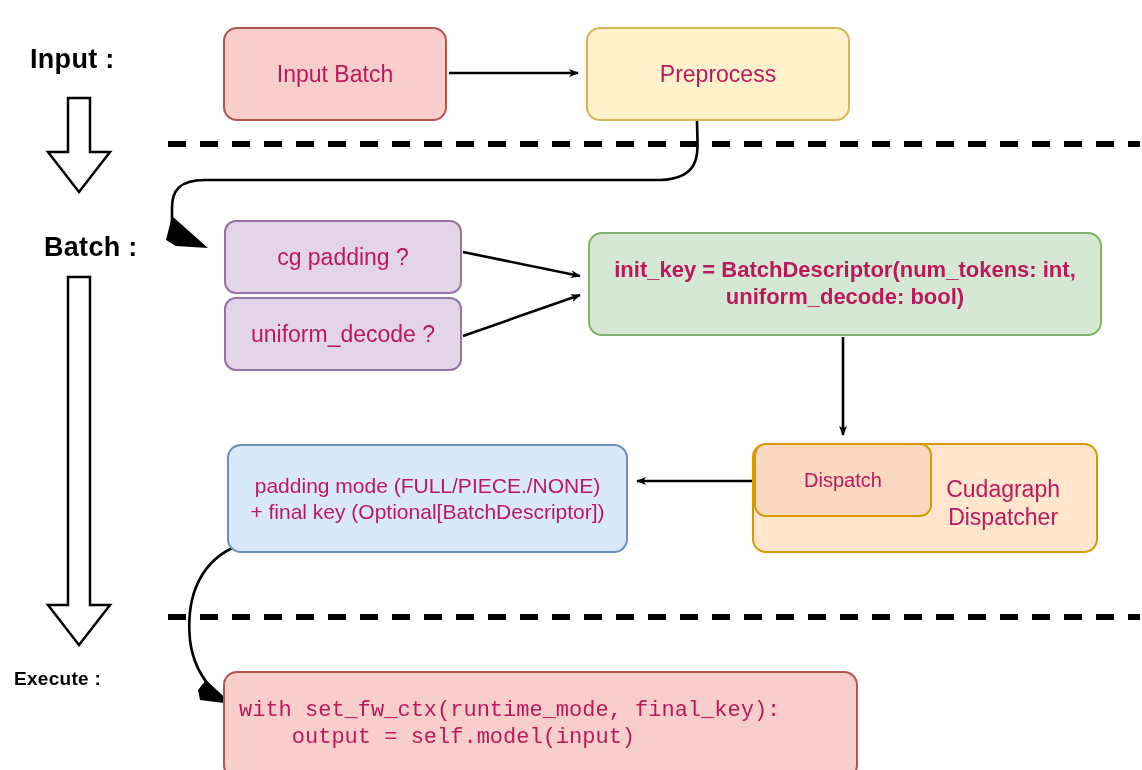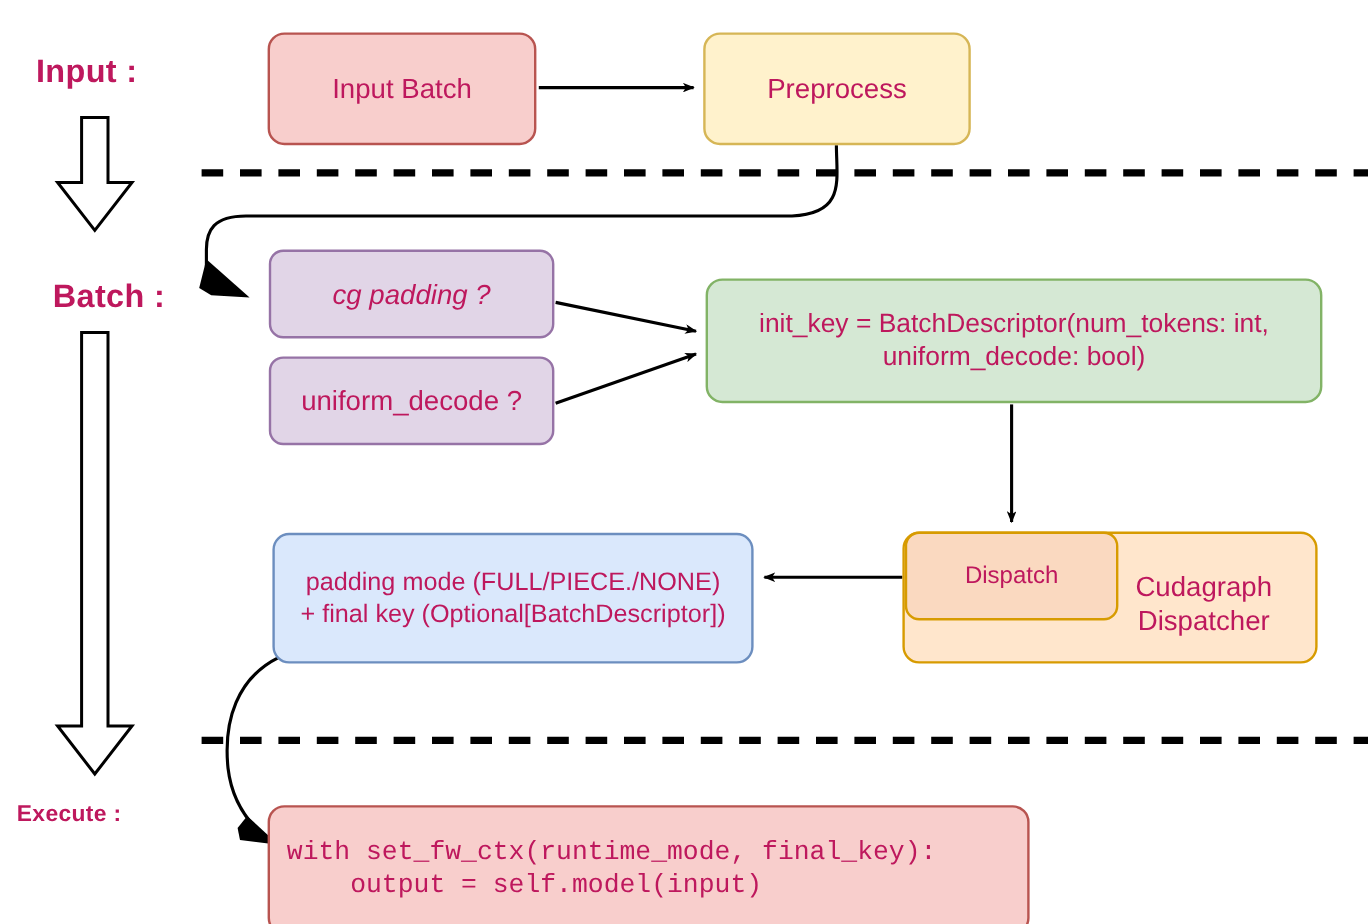--- a/index.html
+++ b/index.html
@@ -38,21 +38,21 @@
     color: #be185d;
   }
   .node-label {
     display: block;
     width: 100%;
     white-space: pre-line;
   }
   .stage-label {
     position: absolute;
     font-weight: bold;
-    color: #be185d;
+    color: #000000;
     white-space: nowrap;
     letter-spacing: 0.3px;
   }
   .mono {
     font-family: "Liberation Mono", "DejaVu Sans Mono", monospace;
     text-align: left;
     justify-content: flex-start;
     white-space: pre;
   }
   .mono .node-label {
@@ -97,33 +97,33 @@
   </svg>
 
   <div class="stage-label" style="left:30px; top:44px; font-size:27px;">Input :</div>
   <div class="stage-label" style="left:44px; top:232px; font-size:27px;">Batch :</div>
   <div class="stage-label" style="left:14px; top:668px; font-size:19px;">Execute :</div>
 
   <div class="node" style="left:223px; top:27px; width:224px; height:94px; background:#f8cecc; border-color:#b85450; border-radius:14px; font-size:23px;">
     <span class="node-label">Input Batch</span>
   </div>
 
-  <div class="node" style="left:586px; top:27px; width:223px; height:94px; background:#fff2cc; border-color:#d6b656; border-radius:14px; font-size:23px;">
+  <div class="node" style="left:586px; top:27px; width:264px; height:94px; background:#fff2cc; border-color:#d6b656; border-radius:14px; font-size:23px;">
     <span class="node-label">Preprocess</span>
   </div>
 
-  <div class="node" style="left:224px; top:208px; width:238px; height:74px; background:#e1d5e7; border-color:#9673a6; border-radius:12px; font-size:23px;font-style:italic;">
+  <div class="node" style="left:224px; top:220px; width:238px; height:74px; background:#e1d5e7; border-color:#9673a6; border-radius:12px; font-size:23px;">
     <span class="node-label">cg padding ?</span>
   </div>
 
   <div class="node" style="left:224px; top:297px; width:238px; height:74px; background:#e1d5e7; border-color:#9673a6; border-radius:12px; font-size:23px;">
     <span class="node-label">uniform_decode ?</span>
   </div>
 
-  <div class="node" style="left:588px; top:232px; width:514px; height:104px; background:#d5e8d4; border-color:#82b366; border-radius:14px; font-size:22px;">
+  <div class="node" style="left:588px; top:232px; width:514px; height:104px; background:#d5e8d4; border-color:#82b366; border-radius:14px; font-size:22px;font-weight:bold;">
     <span class="node-label">init_key = BatchDescriptor(num_tokens: int,
 uniform_decode: bool)</span>
   </div>
 
   <div class="node" style="left:752px; top:443px; width:346px; height:110px; background:#ffe6cc; border-color:#d79b00; border-radius:14px; font-size:23px; justify-content:flex-end; padding-right:36px;">
     <span class="node-label" style="width:auto; padding-top:10px;">Cudagraph
 Dispatcher</span>
   </div>
 
   <div class="node" style="left:754px; top:443px; width:178px; height:74px; background:#fad9c0; border-color:#d79b00; border-radius:12px; font-size:20px;">

